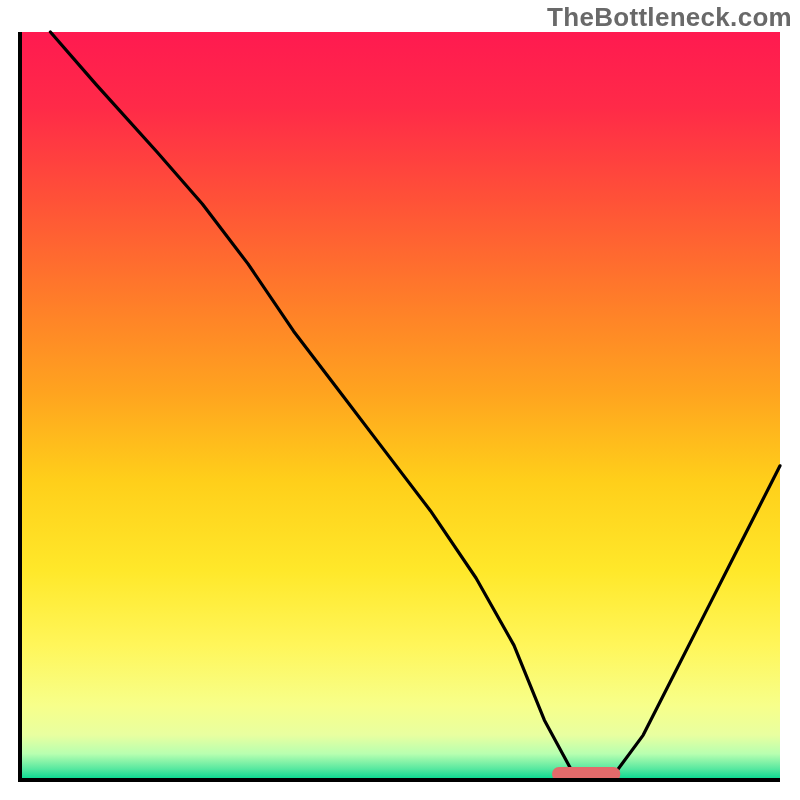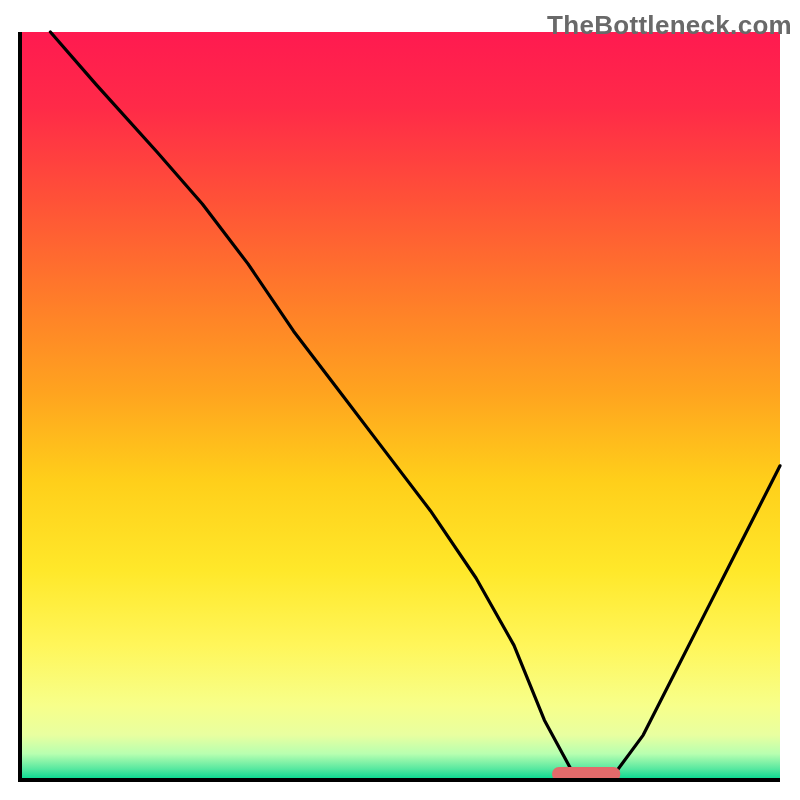--- a/index.html
+++ b/index.html
@@ -20,21 +20,20 @@
   }
   .watermark {
     position: absolute;
     top: 2px;
     right: 8px;
     font-family: Arial, Helvetica, sans-serif;
     font-size: 26px;
     font-weight: 600;
     color: #696969;
     letter-spacing: 0.3px;
-    margin-top: 8px;
   }
 </style>
 </head>
 <body>
 
 <div class="chart-container">
   <svg id="chart-svg" width="800" height="800" viewBox="0 0 800 800">
       <defs>
         <linearGradient id="bg-grad" x1="0" y1="0" x2="0" y2="1">
           <stop offset="0%" stop-color="#ff1a50"></stop>

